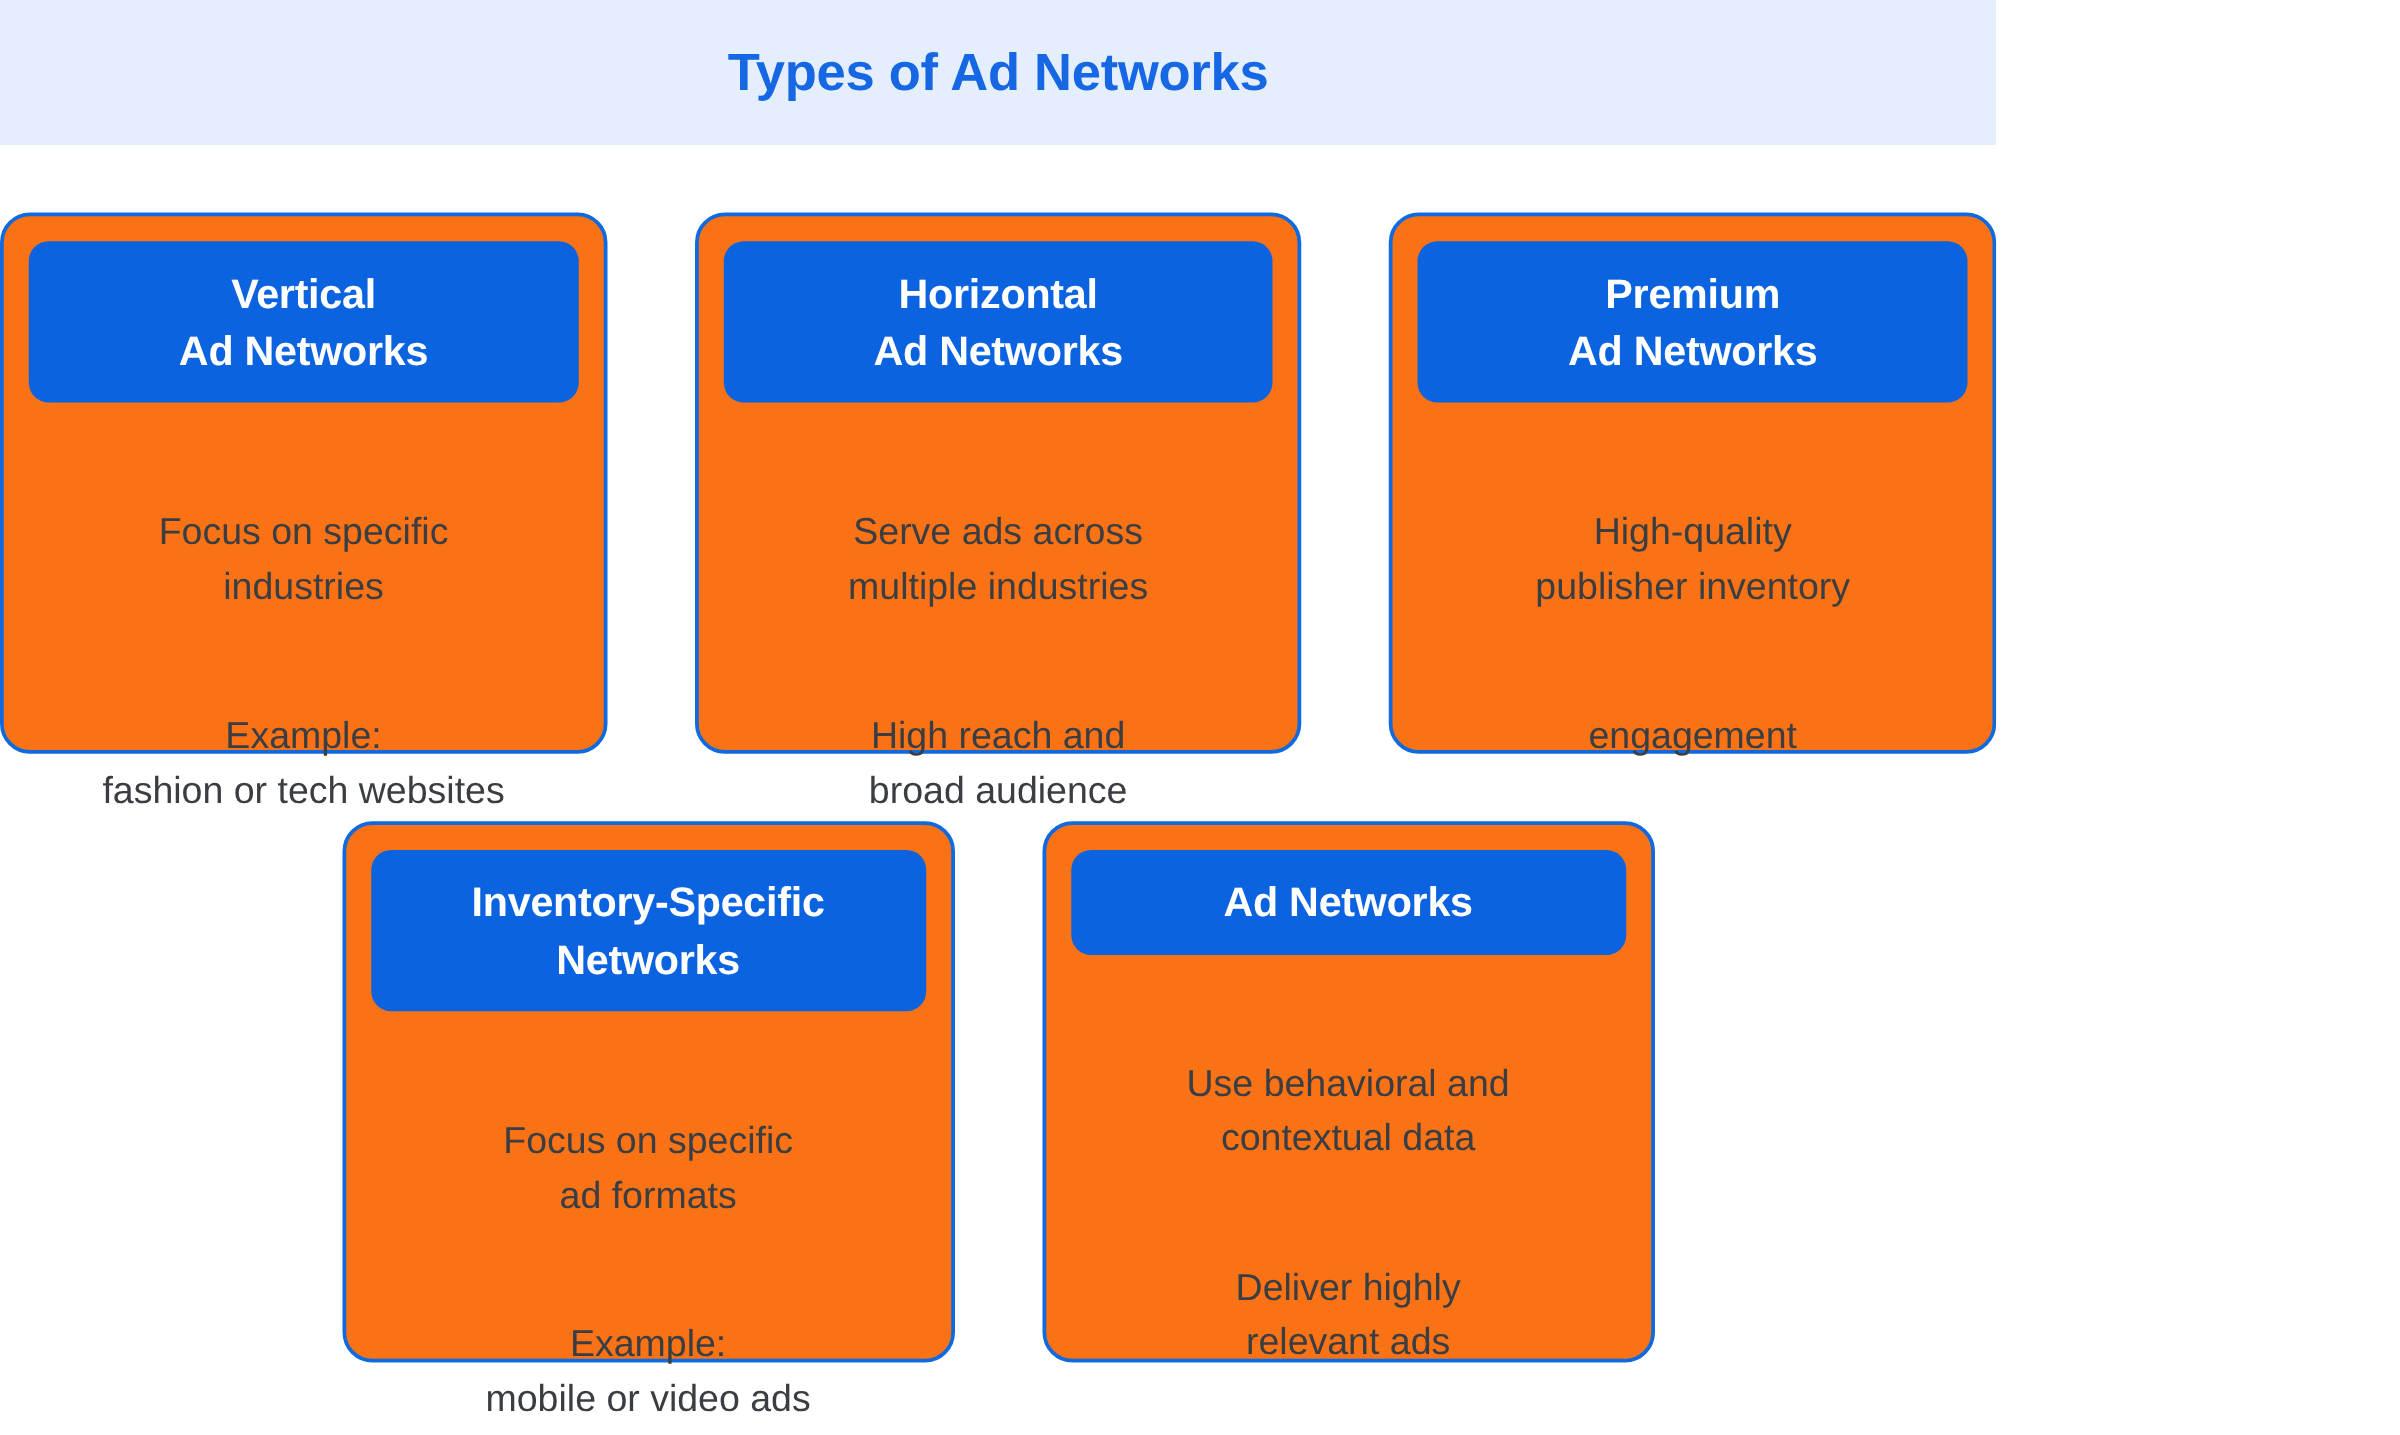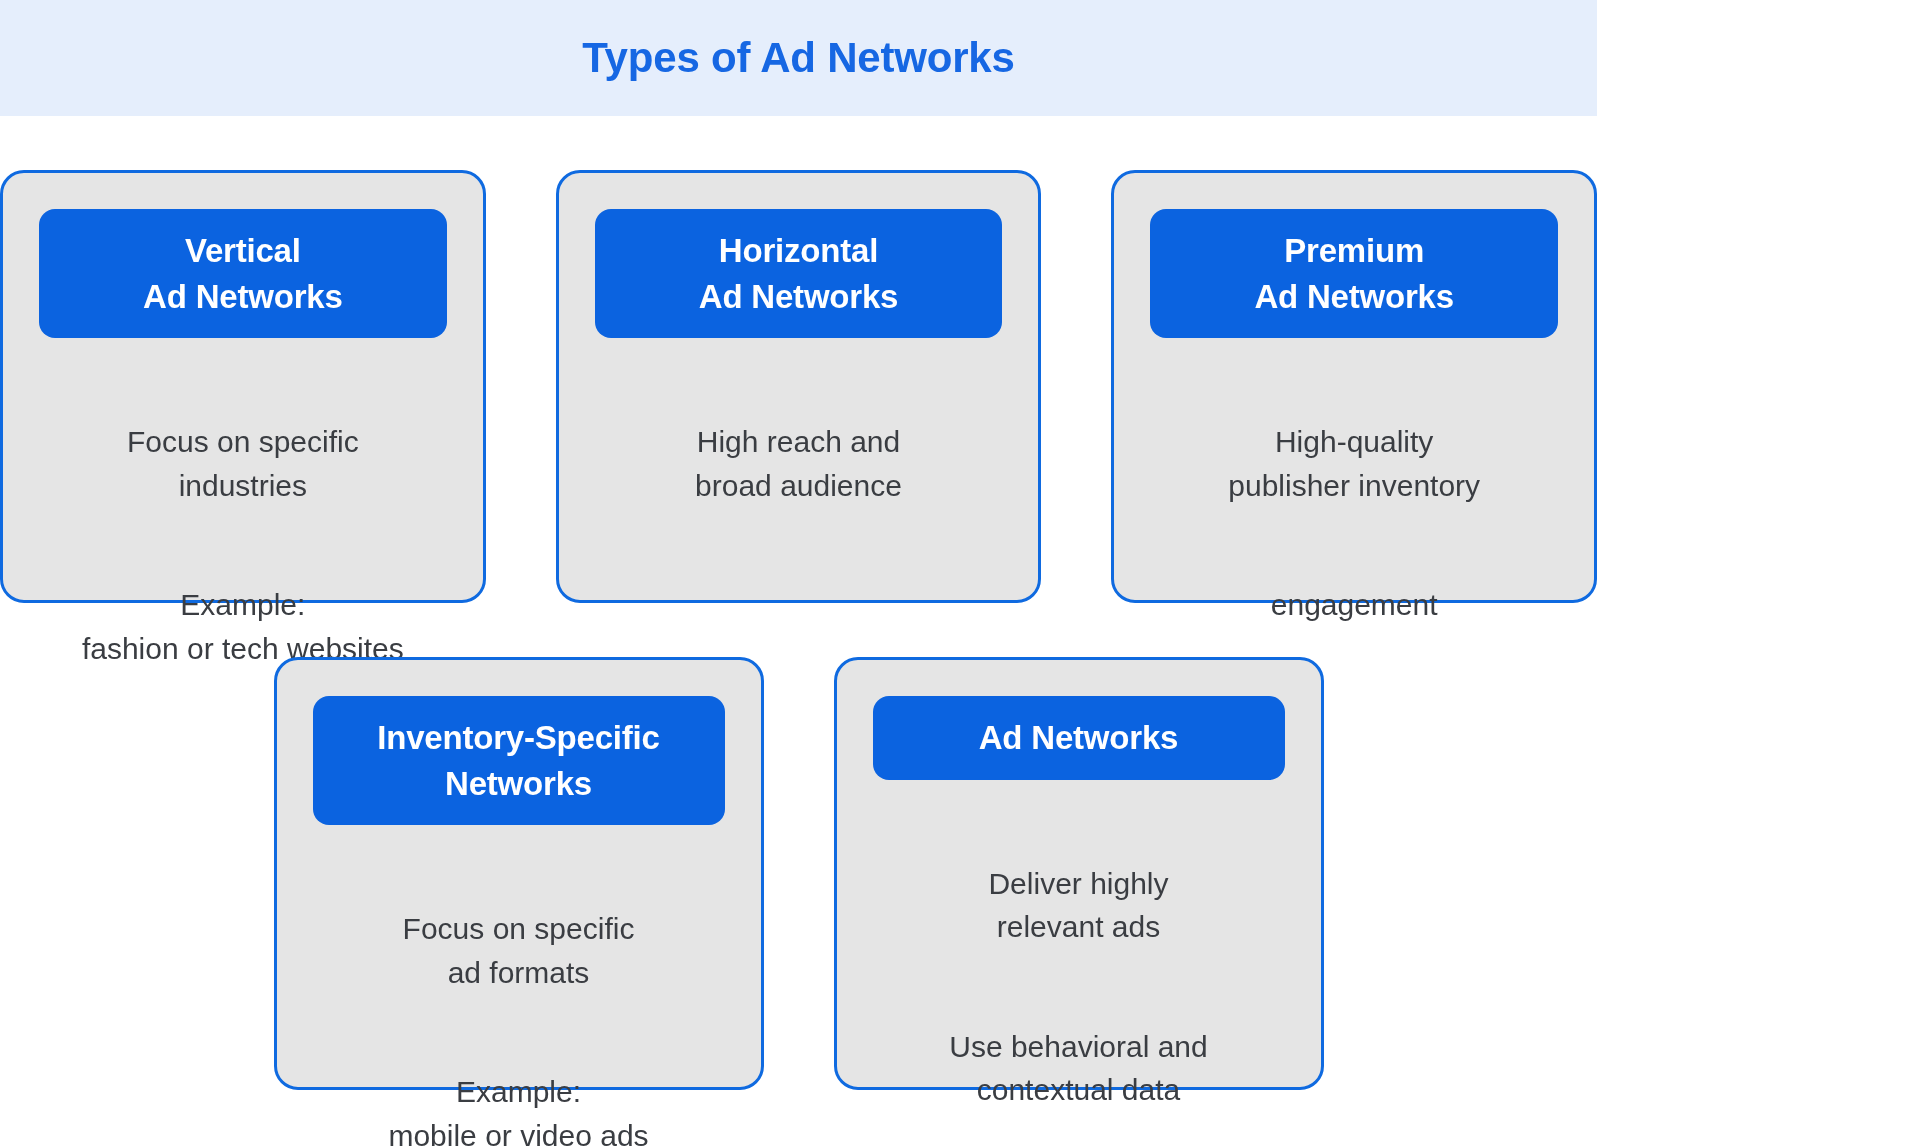--- a/index.html
+++ b/index.html
@@ -37,24 +37,24 @@
   }
   .row {
     display: flex;
     justify-content: center;
     gap: 70px;
     margin-top: 54px;
   }
   .card {
     width: 490px;
     height: 433px;
-    background: #e5e5e5;
+    background: #f97316;
     border: 3px solid var(--card-border);
     border-radius: 24px;
-    padding: 36px;
+    padding: 20px;
     display: flex;
     flex-direction: column;
     align-items: center;
     text-align: center;
   }
   .badge {
     width: 100%;
     background: var(--accent-blue);
     color: var(--badge-text);
     border-radius: 16px;
@@ -101,20 +101,24 @@
         <span class="line">fashion or tech websites</span>
       </p>
     </section>
 
     <section class="card">
       <div class="badge">
         <span class="line">Horizontal</span>
         <span class="line">Ad Networks</span>
       </div>
       <p class="para">
+        <span class="line">Serve ads across</span>
+        <span class="line">multiple industries</span>
+      </p>
+      <p class="para">
         <span class="line">High reach and</span>
         <span class="line">broad audience</span>
       </p>
     </section>
 
     <section class="card">
       <div class="badge">
         <span class="line">Premium</span>
         <span class="line">Ad Networks</span>
       </div>
@@ -144,24 +148,24 @@
         <span class="line bold">Example:</span>
         <span class="line">mobile or video ads</span>
       </p>
     </section>
 
     <section class="card">
       <div class="badge">
         <span class="line">Ad Networks</span>
       </div>
       <p class="para">
+        <span class="line">Use behavioral and</span>
+        <span class="line">contextual data</span>
+      </p>
+      <p class="para">
         <span class="line">Deliver highly</span>
         <span class="line">relevant ads</span>
-      </p>
-      <p class="para">
-        <span class="line">Use behavioral and</span>
-        <span class="line">contextual data</span>
       </p>
     </section>
 
   </div>
 
 </div>
 
 </body></html>

